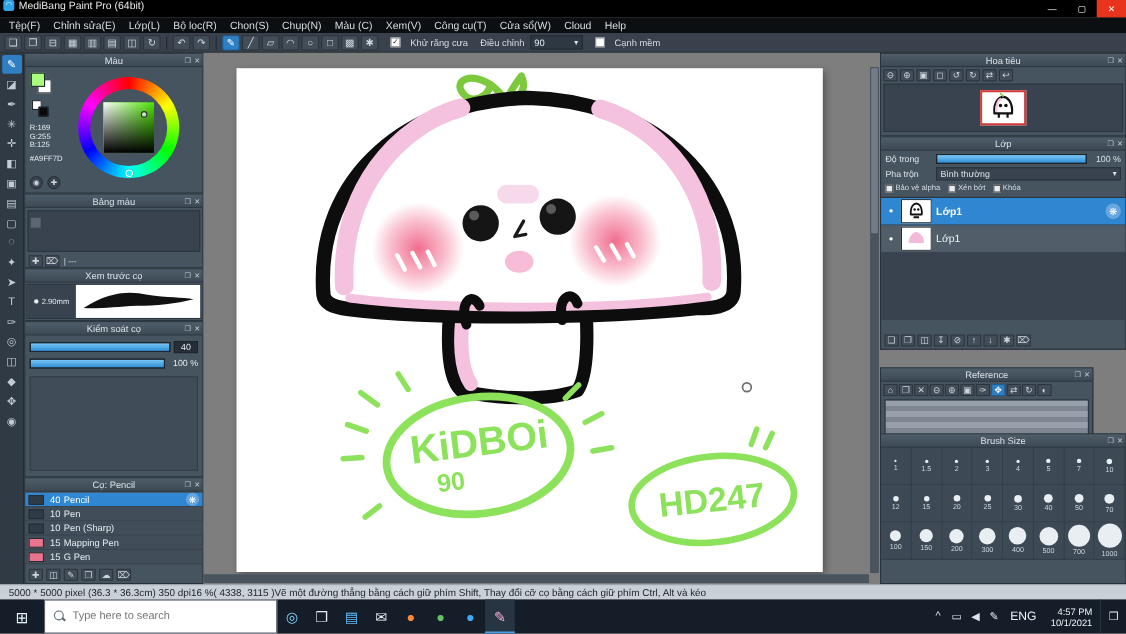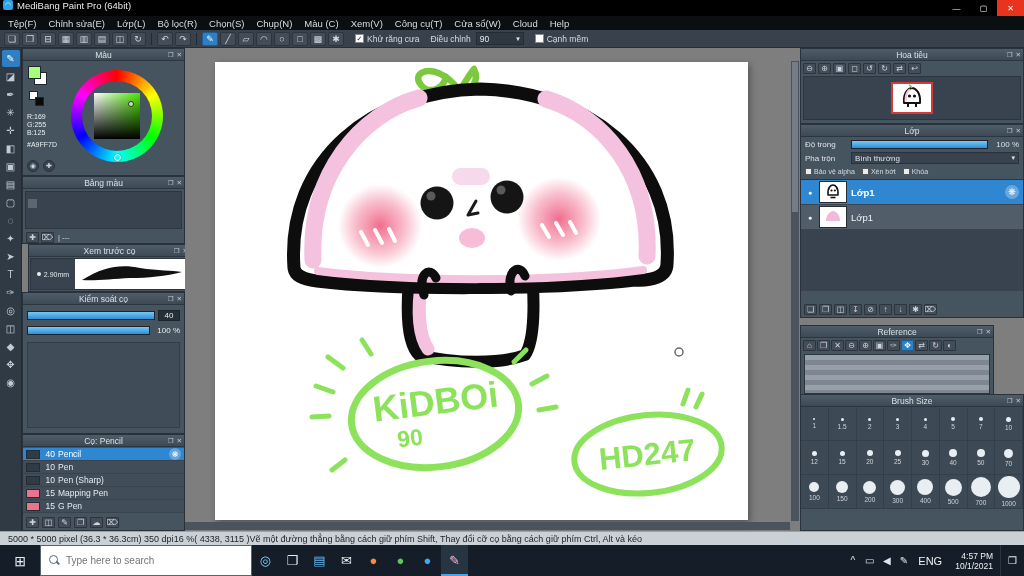--- a/index.html
+++ b/index.html
@@ -16,21 +16,21 @@
 
 #menubar{position:absolute;top:16px;left:0;right:0;height:14px;background:#0c0f12;display:flex;align-items:center;font-size:9.5px;color:#d8dde2;padding-left:2px}
 .menu-item{padding:0 6px;height:100%;display:inline-flex;align-items:center;white-space:nowrap}
 
 
 #toolbar{position:absolute;top:30px;left:0;right:0;height:18px;background:#39424c;border-bottom:1px solid #272e36;display:flex;align-items:center;gap:2px;padding:0 4px;font-size:9px}
 .tgroup{display:inline-flex;gap:2px}
 .tbtn{width:16px;height:14px;background:#434d58;border:1px solid #2c343d;border-radius:2px;display:inline-flex;align-items:center;justify-content:center;font-size:9px;color:#cfd7de}
 .tbtn.active{background:#2f7fc4;border-color:#1d5c94;color:#fff}
 .tsep{width:1px;height:12px;background:#222932;margin:0 3px}
-.tcheck{display:inline-flex;align-items:center;gap:3px;color:#d5dce2;margin-left:9px;font-size:8.5px}
+.tcheck{display:inline-flex;align-items:center;gap:9px;color:#d5dce2;margin-left:9px;font-size:8.5px}
 .cbox{width:9px;height:9px;background:#fff;border:1px solid #848a90;display:inline-flex;align-items:center;justify-content:center;font-size:7px;color:#222;line-height:9px}
 .tlabel{margin-left:9px;color:#d5dce2;font-size:8.5px}
 .tselect{min-width:48px;height:13px;background:#2e3842;border:1px solid #232b33;display:inline-flex;align-items:center;justify-content:space-between;padding:0 3px;margin-left:3px;color:#e2e8ee;font-size:8.5px}
 .tselect .dd{font-size:7px}
 
 
 #toolstrip{position:absolute;left:0;top:48px;width:22px;bottom:45px;background:#303a45;border-right:1px solid #232b33;display:flex;flex-direction:column;align-items:center;padding-top:2px;gap:1px}
 .tool{width:18px;height:17px;display:flex;align-items:center;justify-content:center;font-size:10px;color:#c3ccd4;border-radius:2px}
 .tool.active{background:#2f7fc4;color:#fff}
 
@@ -56,21 +56,21 @@
 .cp-btns{position:absolute;left:4px;bottom:3px;display:flex;gap:4px}
 .cpb{width:12px;height:12px;border-radius:50%;background:#39434f;border:1px solid #2a323b;font-size:7px;display:inline-flex;align-items:center;justify-content:center;color:#cfd6dd}
 
 
 #panel-palette{left:22px;top:176px;width:163px;height:68px}
 .pal-body{margin:2px;height:38px;background:#39434f;border:1px solid #2c3640;padding:2px}
 .pal-sw{width:9px;height:9px;background:#5b6671;display:inline-block}
 .pal-foot{height:13px;display:flex;align-items:center;gap:4px;padding:0 3px;font-size:7.5px;color:#cfd6dd}
 
 
-#panel-preview{left:28px;top:244px;width:163px;height:48px}
+#panel-preview{left:22px;top:244px;width:163px;height:48px}
 .pv-body{display:flex;height:32px;margin:1px;border:1px solid #2c3640}
 .pv-left{width:44px;background:#39434f;color:#dfe6ec;font-size:7px;display:flex;align-items:center;justify-content:center;gap:3px}
 .pv-dot{width:4px;height:4px;border-radius:50%;background:#e9eef3}
 .pv-stroke{flex:1;background:#fff;display:flex;align-items:center;justify-content:center}
 
 
 #panel-ctrl{left:22px;top:292px;width:163px;height:142px}
 .ctl-row{display:flex;align-items:center;gap:3px;margin:5px 4px 0}
 .slider{flex:1;height:9px;background:#262f38;border:1px solid #1d242b;position:relative;overflow:hidden}
 .slider .fill{position:absolute;left:0;top:0;bottom:0;width:100%;background:linear-gradient(#79c7f5,#2f8fd6)}
@@ -116,21 +116,21 @@
 .cboxd{width:7px;height:7px;background:#e8edf2;border:1px solid #555;flex:none}
 .ly-list{margin-top:4px;background:#39434f;border-top:1px solid #2c3640;height:112px}
 .lrow{height:25px;display:flex;align-items:center;gap:4px;padding:0 4px;background:#515d69;border-bottom:1px solid #3a454f;font-size:9.5px;color:#eef3f7}
 .lrow.selected{background:#2f86d1;color:#fff;font-weight:bold}
 .leye{font-size:7px;width:10px;text-align:center;color:#fff;flex:none}
 .lthumb{width:28px;height:22px;background:#fff;border:1px solid #242c34;line-height:0;flex:none}
 .lname{flex:1}
 .lgear{width:14px;height:14px;border-radius:50%;background:rgba(255,255,255,.28);font-size:9px;display:inline-flex;align-items:center;justify-content:center;font-weight:normal}
 .ly-foot{position:absolute;left:3px;bottom:2px;right:3px;display:flex;gap:2px}
 
-#panel-reference{left:800px;top:325px;width:194px;height:76px}
+#panel-reference{left:800px;top:334px;width:194px;height:76px}
 .ref-icons{display:flex;gap:1px;margin:2px 2px 0;align-items:center}
 .ref-body{margin:3px;height:40px;border:1px solid #2c3640;background:repeating-linear-gradient(180deg,#97a0a9 0 5px,#7e8791 5px 10px)}
 
 #panel-brushsize{left:800px;top:394px;width:224px;height:137px}
 #bs-grid{display:grid;grid-template-columns:repeat(8,1fr);grid-auto-rows:34px}
 .bs-cell{background:#3d4955;border-right:1px solid #333f4a;border-bottom:1px solid #333f4a;display:flex;flex-direction:column;align-items:center;justify-content:center;gap:2px}
 .bs-dot{background:#e9eef3;border-radius:50%;width:4px;height:4px;flex:none}
 .bs-num{font-size:6.5px;color:#cdd5dc;line-height:7px}
 
 

